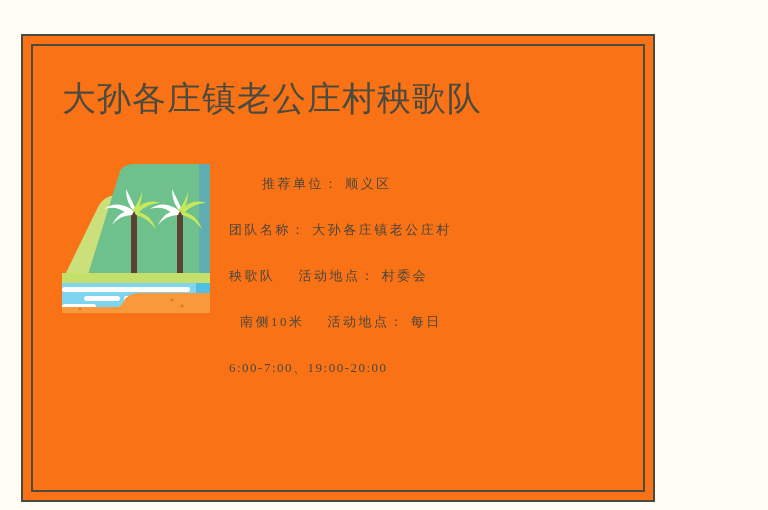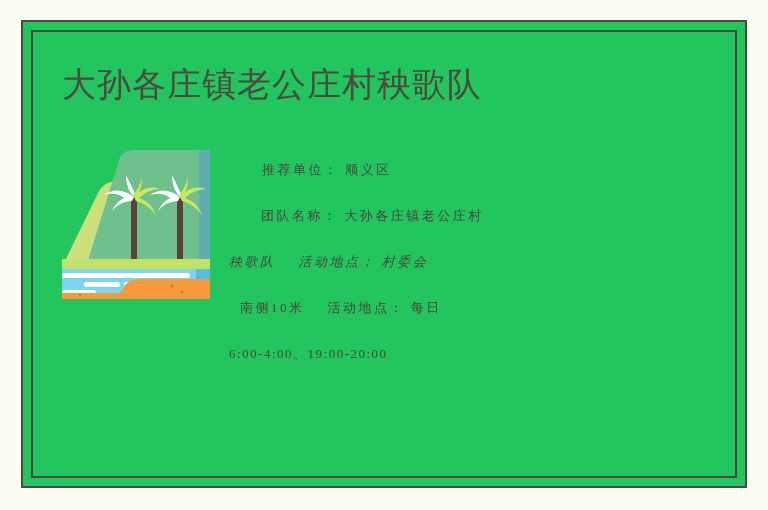--- a/index.html
+++ b/index.html
@@ -10,26 +10,26 @@
     width: 768px;
     height: 510px;
     background: #fdfdf3;
     font-family: "Liberation Sans", sans-serif;
     overflow: hidden;
   }
 
   #card {
     position: absolute;
     left: 21px;
-    top: 20px;
-    width: 726px;
+    top: 34px;
+    width: 634px;
     height: 468px;
     border: 2px solid #4c4a3e;
     box-sizing: border-box;
-    background: #22c55e;
+    background: #f97316;
   }
   #card-inner {
     position: absolute;
     left: 8px;
     top: 8px;
     right: 8px;
     bottom: 8px;
     border: 2px solid #4c4a3e;
     box-sizing: border-box;
   }
@@ -69,22 +69,22 @@
   }
   .info-line {
     color: #4a463c;
     font-size: 13px;
     line-height: 46px;
     letter-spacing: 2.5px;
     white-space: pre;
     font-family: "Liberation Serif", "DejaVu Serif", serif;
   }
   .info-line.l1 { padding-left: 33px; }
-  .info-line.l2 { padding-left: 0px; margin-left: 32px; }
-  .info-line.l3 { padding-left: 0px; font-style: italic; }
+  .info-line.l2 { padding-left: 0px; }
+  .info-line.l3 { padding-left: 0px; }
   .info-line.l4 { padding-left: 11px; }
   .info-line.l5 {
     padding-left: 0px;
     letter-spacing: 1.5px;
     font-family: "Liberation Serif", "DejaVu Serif", serif;
   }
 </style>
 </head>
 <body>
 
@@ -138,15 +138,15 @@
       <circle cx="120" cy="143" r="1.6" fill="#e07a20"></circle>
       <circle cx="18" cy="146" r="1.4" fill="#e07a20"></circle>
     </svg>
   </div>
 
   <div id="info-block">
     <div class="info-line l1">推荐单位： 顺义区</div>
     <div class="info-line l2">团队名称： 大孙各庄镇老公庄村</div>
     <div class="info-line l3">秧歌队    活动地点： 村委会</div>
     <div class="info-line l4">南侧10米    活动地点： 每日</div>
-    <div class="info-line l5">6:00-4:00、19:00-20:00</div>
+    <div class="info-line l5">6:00-7:00、19:00-20:00</div>
   </div>
 </div>
 
 </body></html>

